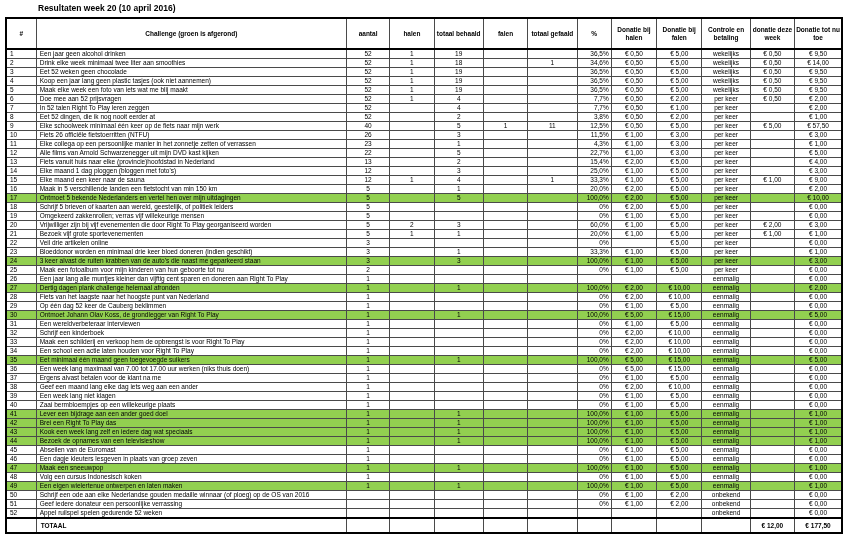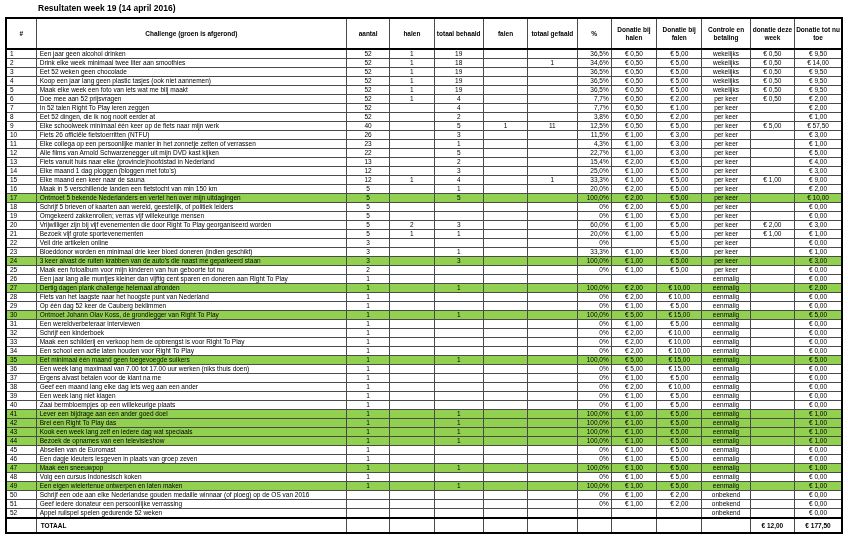--- a/index.html
+++ b/index.html
@@ -53,21 +53,21 @@
     font-weight: bold;
     height: 13px;
     line-height: 13px;
   }
   tfoot .c-challenge { padding-left: 4px; }
 </style>
 </head>
 <body>
 
 <div class="sheet">
-  <div class="title">Resultaten week 19 (14 april 2016)</div>
+  <div class="title">Resultaten week 20 (10 april 2016)</div>
 
   <table class="results">
     <colgroup>
       <col style="width:30px">
         <col style="width:308px">
         <col style="width:43px">
       <col style="width:44px">
         <col style="width:49px">
         <col style="width:44px">
       <col style="width:49px">

